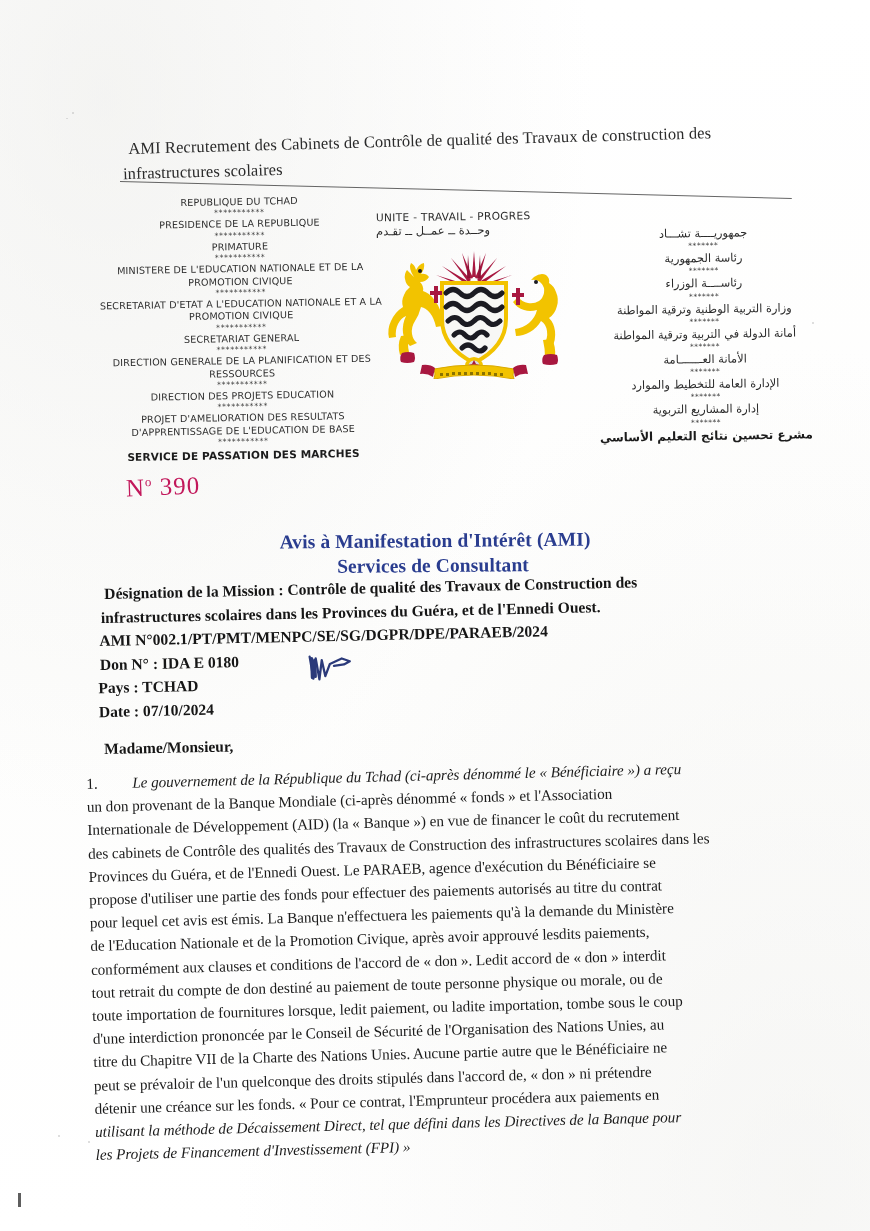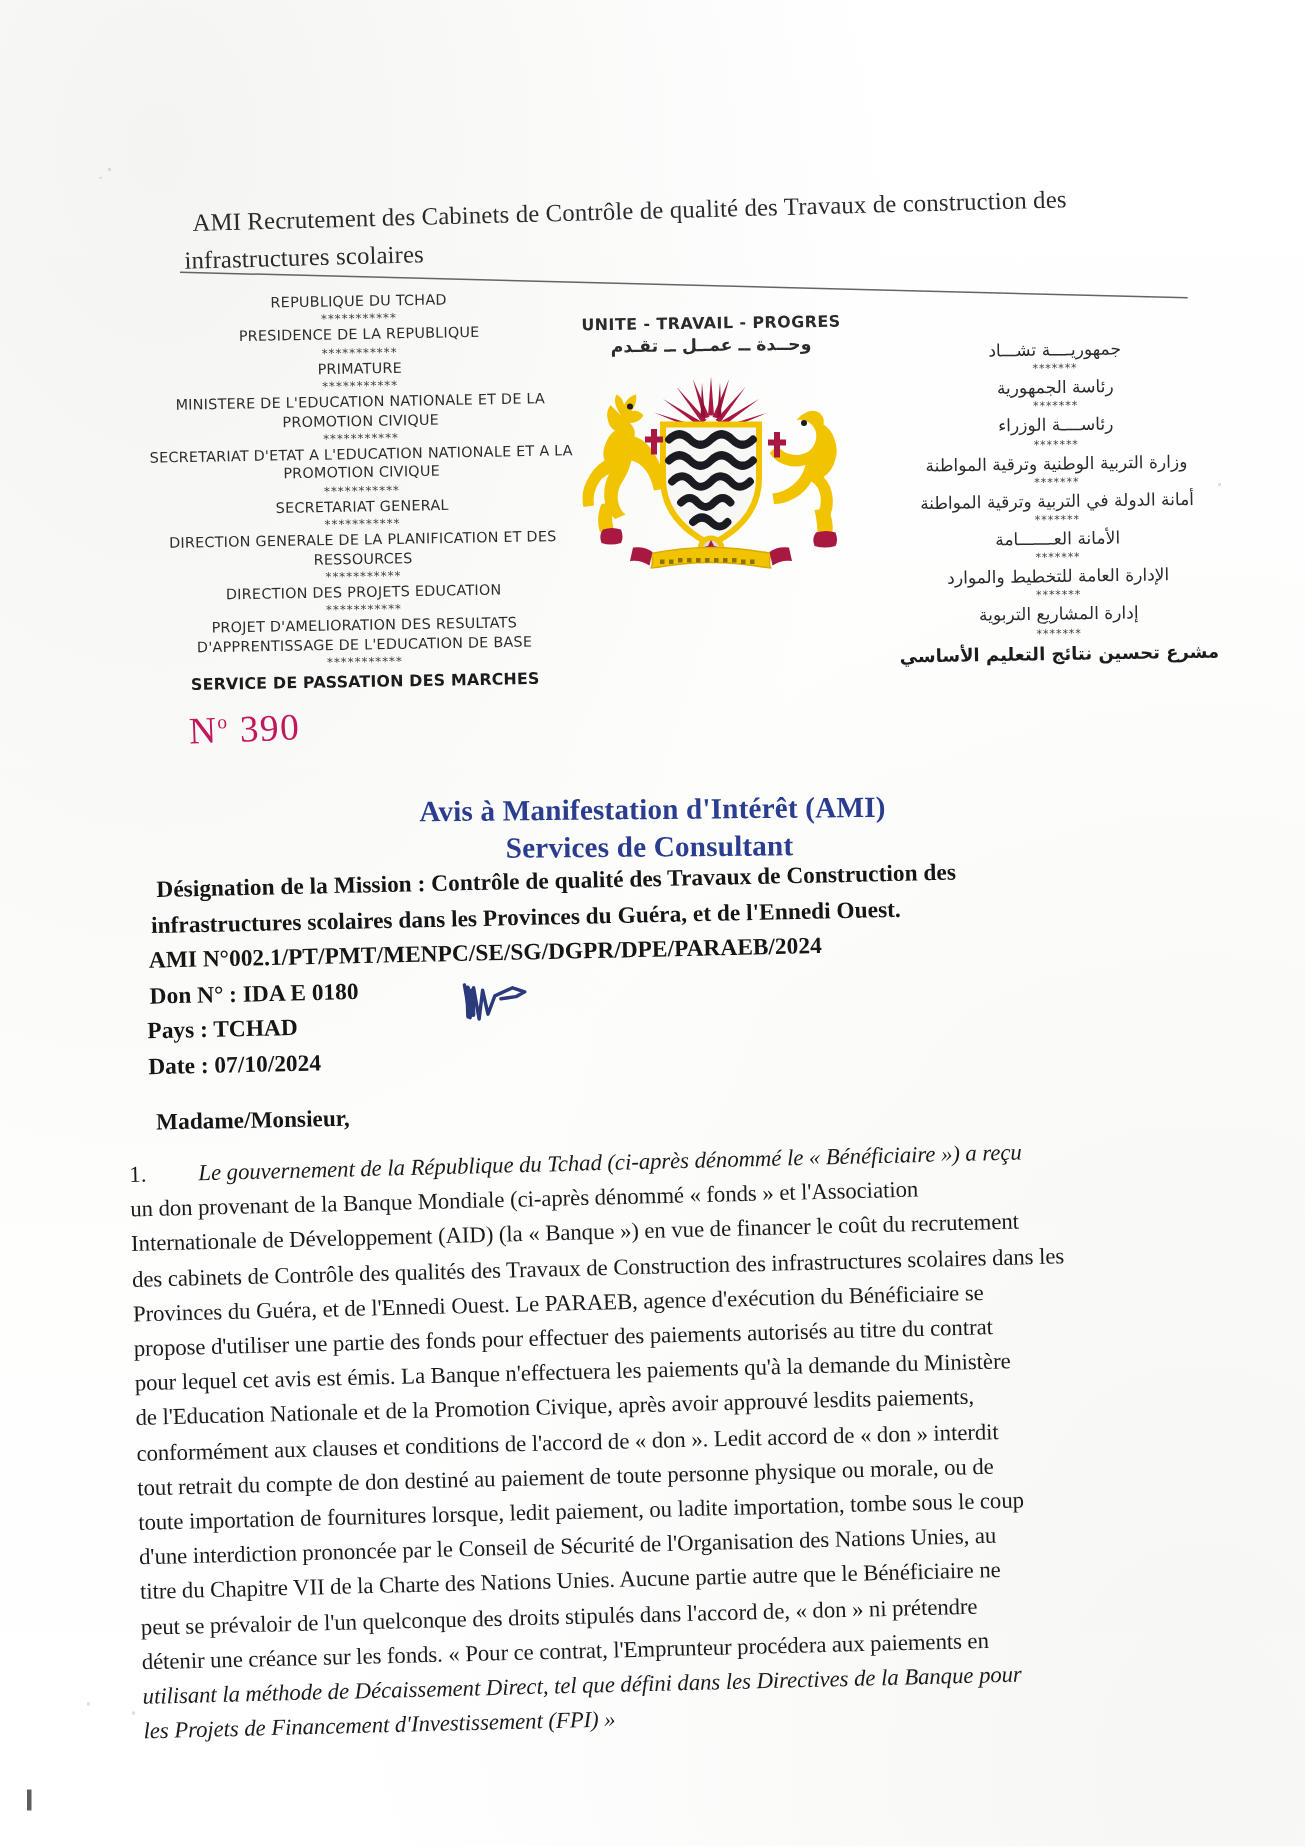--- a/index.html
+++ b/index.html
@@ -142,22 +142,21 @@
     font-size: 13px;
     vertical-align: super;
   }
 
   
   .lh-center {
     position: absolute;
     left: 376px;
     top: 14px;
     width: 196px;
-    text-align: center;
-    font-weight: bold;
+    text-align: left;
   }
   .lh-center .motto {
     font-family: "DejaVu Sans", sans-serif;
     font-size: 10.6px;
     color: #2b2b2b;
     letter-spacing: .3px;
     transform: rotate(-0.8deg);
   }
   .lh-center .motto-ar {
     font-family: "DejaVu Sans", sans-serif;

